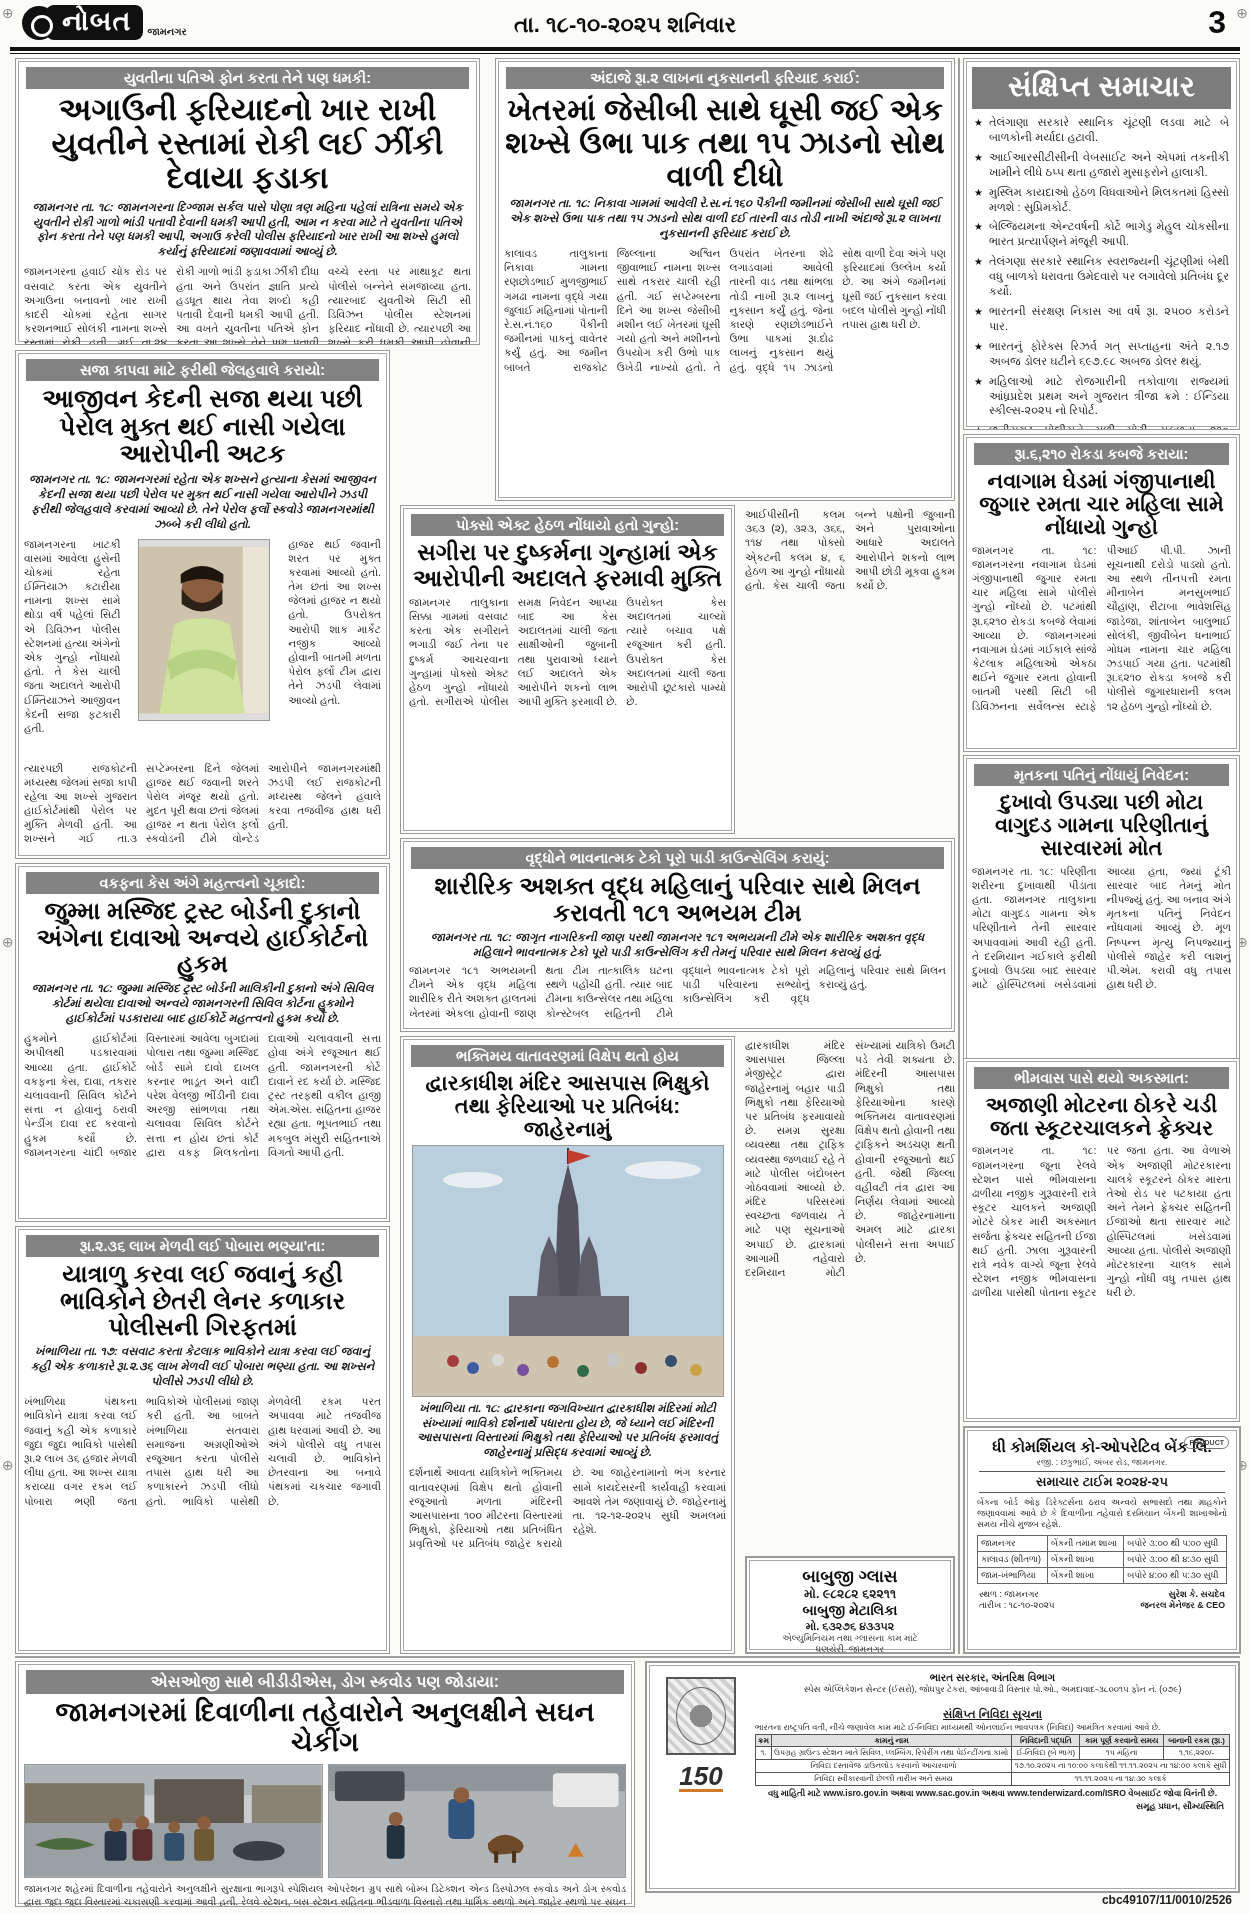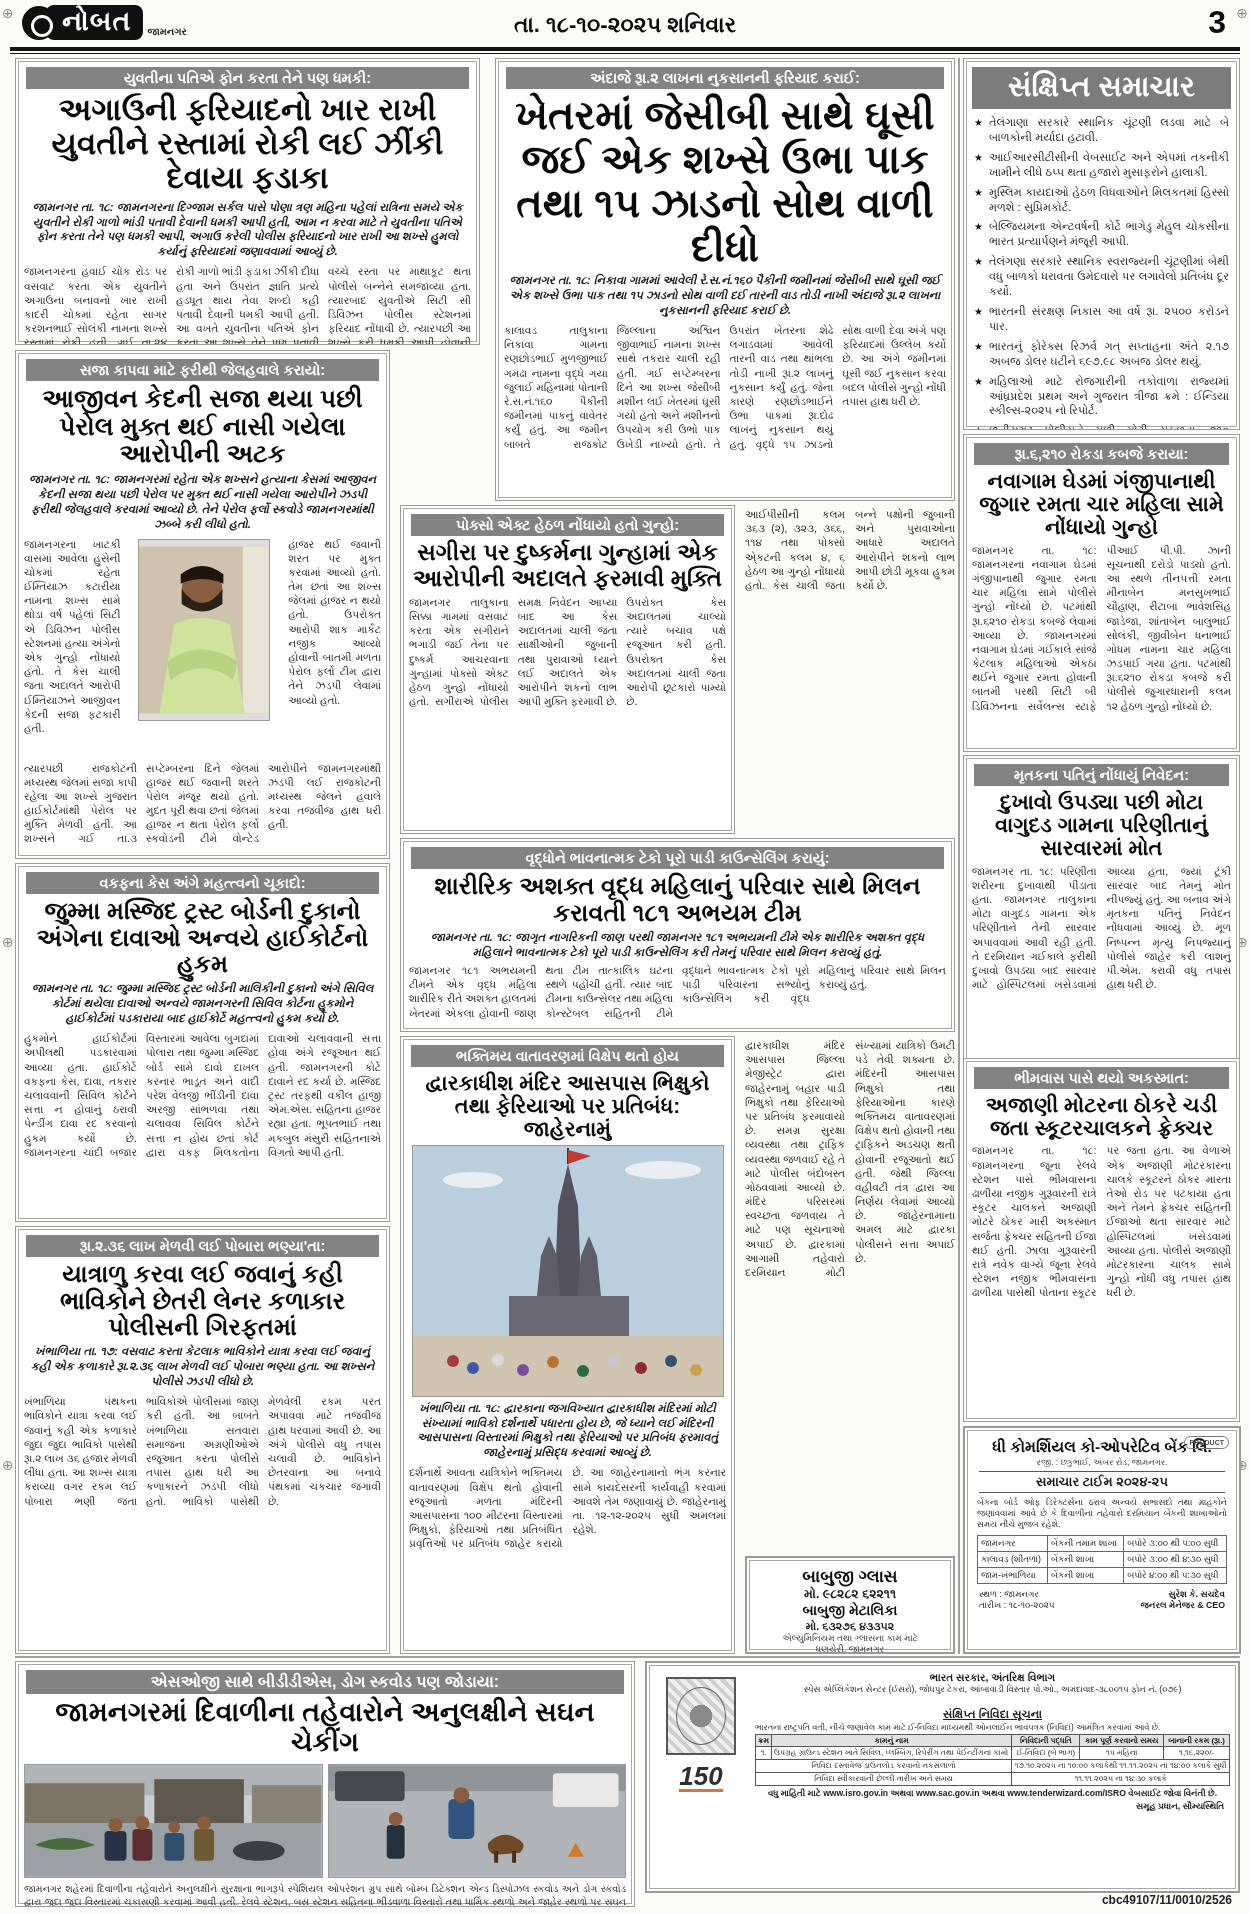--- a/index.html
+++ b/index.html
@@ -104,21 +104,21 @@
 
   <section class="box" style="left:15px;top:58px;width:465px;height:287px">
     <div class="kick">યુવતીના પતિએ ફોન કરતા તેને પણ ધમકી:</div>
     <div class="hl" style="font-size:31px">અગાઉની ફરિયાદનો ખાર રાખી યુવતીને રસ્તામાં રોકી લઈ ઝીંકી દેવાયા ફડાકા</div>
     <p class="dl">જામનગર તા. ૧૮: જામનગરના દિગ્જામ સર્કલ પાસે પોણા ત્રણ મહિના પહેલાં રાત્રિના સમયે એક યુવતીને રોકી ગાળો ભાંડી પતાવી દેવાની ધમકી આપી હતી, આમ ન કરવા માટે તે યુવતીના પતિએ ફોન કરતા તેને પણ ધમકી આપી, અગાઉ કરેલી પોલીસ ફરિયાદનો ખાર રાખી આ શખ્સે હુમલો કર્યાનું ફરિયાદમાં જણાવવામાં આવ્યું છે.</p>
     <div class="bt c3" style="height:110px">જામનગરના હવાઈ ચોક રોડ પર વસવાટ કરતા એક યુવતીને અગાઉના બનાવનો ખાર રાખી કાદરી ચોકમાં રહેતા સાગર કરશનભાઈ સોલંકી નામના શખ્સે રસ્તામાં રોકી હતી. ગઈ તા.૨૪ સપ્ટેમ્બરે રાત્રે આ શખ્સે યુવતીને રોકી ગાળો ભાંડી ફડાકા ઝીંકી દીધા હતા અને ઉપરાંત જ્ઞાતિ પ્રત્યે હડધૂત થાય તેવા શબ્દો કહી પતાવી દેવાની ધમકી આપી હતી. આ વખતે યુવતીના પતિએ ફોન કરતા આ શખ્સે તેને પણ પતાવી દેવાની ધમકી આપી હતી. બન્ને વચ્ચે રસ્તા પર માથાકૂટ થતા પોલીસે બન્નેને સમજાવ્યા હતા. ત્યારબાદ યુવતીએ સિટી સી ડિવિઝન પોલીસ સ્ટેશનમાં ફરિયાદ નોંધાવી છે. ત્યારપછી આ શખ્સે ફરી ધમકી આપી હોવાની વિગતો પણ ફરિયાદમાં નોંધાઈ છે.</div>
   </section>
 
   <section class="box" style="left:495px;top:58px;width:460px;height:443px">
     <div class="kick">અંદાજે રૂા.૨ લાખના નુકસાનની ફરિયાદ કરાઈ:</div>
-    <div class="hl" style="font-size:40px">ખેતરમાં જેસીબી સાથે ઘૂસી જઈ એક શખ્સે ઉભા પાક તથા ૧૫ ઝાડનો સોથ વાળી દીધો</div>
+    <div class="hl" style="font-size:30px">ખેતરમાં જેસીબી સાથે ઘૂસી જઈ એક શખ્સે ઉભા પાક તથા ૧૫ ઝાડનો સોથ વાળી દીધો</div>
     <p class="dl">જામનગર તા. ૧૮: નિકાવા ગામમાં આવેલી રે.સ.નં.૧૬૦ પૈકીની જમીનમાં જેસીબી સાથે ઘૂસી જઈ એક શખ્સે ઉભા પાક તથા ૧૫ ઝાડનો સોથ વાળી દઈ તારની વાડ તોડી નાખી અંદાજે રૂા.૨ લાખના નુકસાનની ફરિયાદ કરાઈ છે.</p>
     <div class="bt c4" style="height:252px">કાલાવડ તાલુકાના નિકાવા ગામના રણછોડભાઈ મુળજીભાઈ ગમઢા નામના વૃદ્ધે ગયા જુલાઈ મહિનામાં પોતાની રે.સ.નં.૧૬૦ પૈકીની જમીનમાં પાકનું વાવેતર કર્યું હતું. આ જમીન બાબતે રાજકોટ જિલ્લાના અશ્વિન જીવાભાઈ નામના શખ્સ સાથે તકરાર ચાલી રહી હતી. ગઈ સપ્ટેમ્બરના દિને આ શખ્સ જેસીબી મશીન લઈ ખેતરમાં ઘૂસી ગયો હતો અને મશીનનો ઉપયોગ કરી ઉભો પાક ઉખેડી નાખ્યો હતો. તે ઉપરાંત ખેતરના શેઢે લગાડવામાં આવેલી તારની વાડ તથા થાંભલા તોડી નાખી રૂા.૨ લાખનું નુકસાન કર્યું હતું. જેના કારણે રણછોડભાઈને ઉભા પાકમાં રૂા.દોઢ લાખનું નુકસાન થયું હતું. વૃદ્ધે ૧૫ ઝાડનો સોથ વાળી દેવા અંગે પણ ફરિયાદમાં ઉલ્લેખ કર્યો છે. આ અંગે જમીનમાં ઘૂસી જઈ નુકસાન કરવા બદલ પોલીસે ગુન્હો નોંધી તપાસ હાથ ધરી છે.</div>
   </section>
 
   <section class="box" style="left:963px;top:58px;width:277px;height:372px">
     <div class="brief-title">સંક્ષિપ્ત સમાચાર</div>
     <ul class="brief-list">
       <li>
           <span class="star">★</span>
           <span>તેલંગાણા સરકારે સ્થાનિક ચૂંટણી લડવા માટે બે બાળકોની મર્યાદા હટાવી.</span>
@@ -362,21 +362,21 @@
           <th>બાનાની રકમ (રૂા.)</th>
         </tr>
         <tr>
           <td>૧.</td>
           <td style="text-align:left">ઉપગ્રહ ગ્રાઉન્ડ સ્ટેશન ખાતે સિવિલ, પ્લમ્બિંગ, રિપેરીંગ તથા પેઈન્ટીંગના કામો</td>
           <td>ઈ-નિવિદા (બે ભાગ)</td>
           <td>૧૫ મહિના</td>
           <td>૧,૧૬,૨૨૦/-</td>
         </tr>
         <tr>
-          <td colspan="2">નિવિદા દસ્તાવેજ ડાઉનલોડ કરવાનો નકસલાળો</td>
+          <td colspan="2">નિવિદા દસ્તાવેજ ડાઉનલોડ કરવાનો આચરવાળો</td>
           <td colspan="3">૧૭.૧૦.૨૦૨૫ ના ૧૦:૦૦ કલાકેથી ૧૧.૧૧.૨૦૨૫ ના ૧૪:૦૦ કલાકે સુધી</td>
         </tr>
         <tr>
           <td colspan="2">નિવિદા સ્વીકારવાની છેલ્લી તારીખ અને સમય</td>
           <td colspan="3">૧૧.૧૧.૨૦૨૫ ના ૧૪:૩૦ કલાકે</td>
         </tr>
       </tbody>
         </table>
       <div class="gov-web">વધુ માહિતી માટે www.isro.gov.in અથવા www.sac.gov.in અથવા www.tenderwizard.com/ISRO વેબસાઈટ જોવા વિનંતી છે.</div>
       <div class="gov-sign">સમૂહ પ્રધાન, સૌમ્યસ્થિતિ</div>

